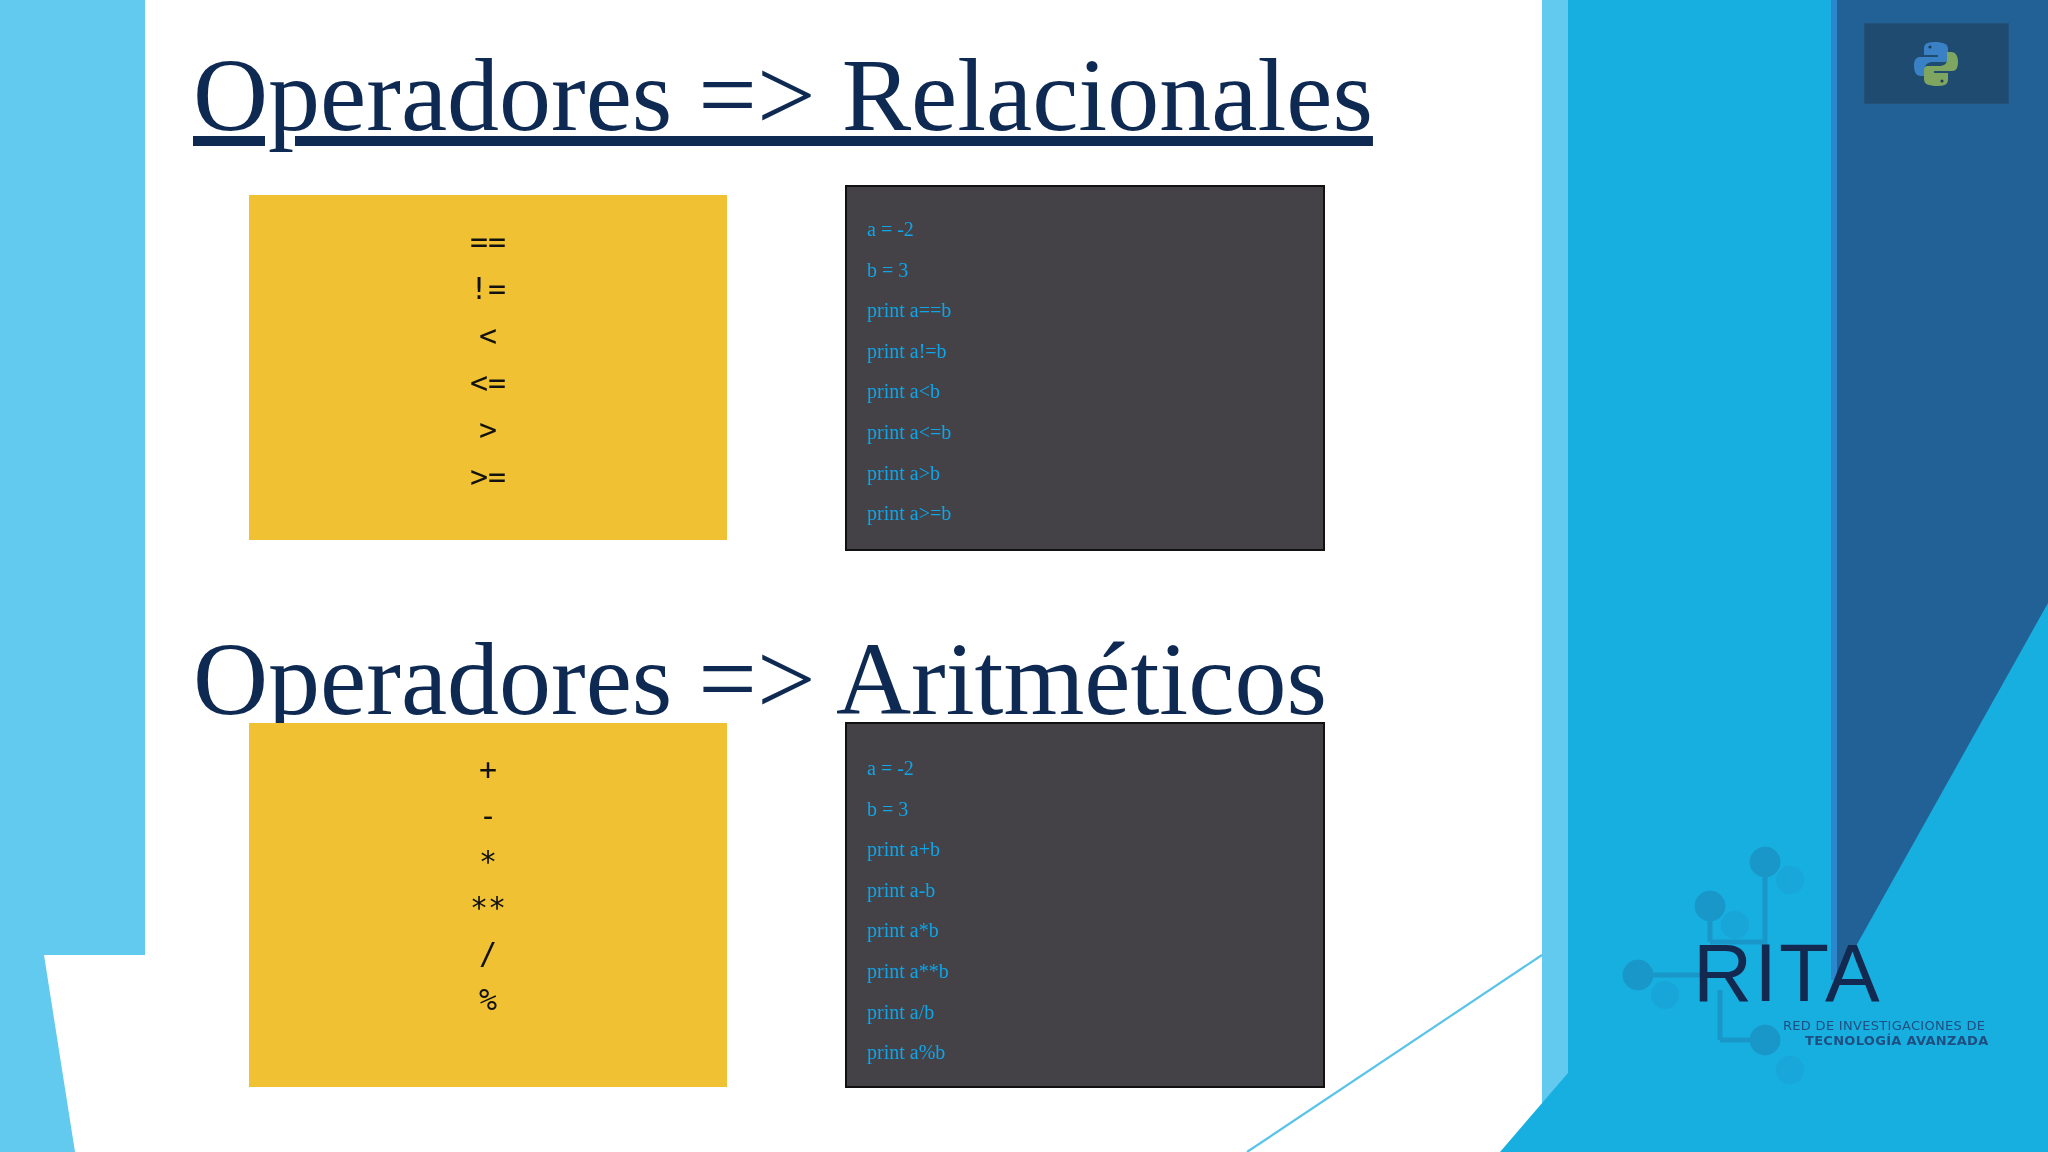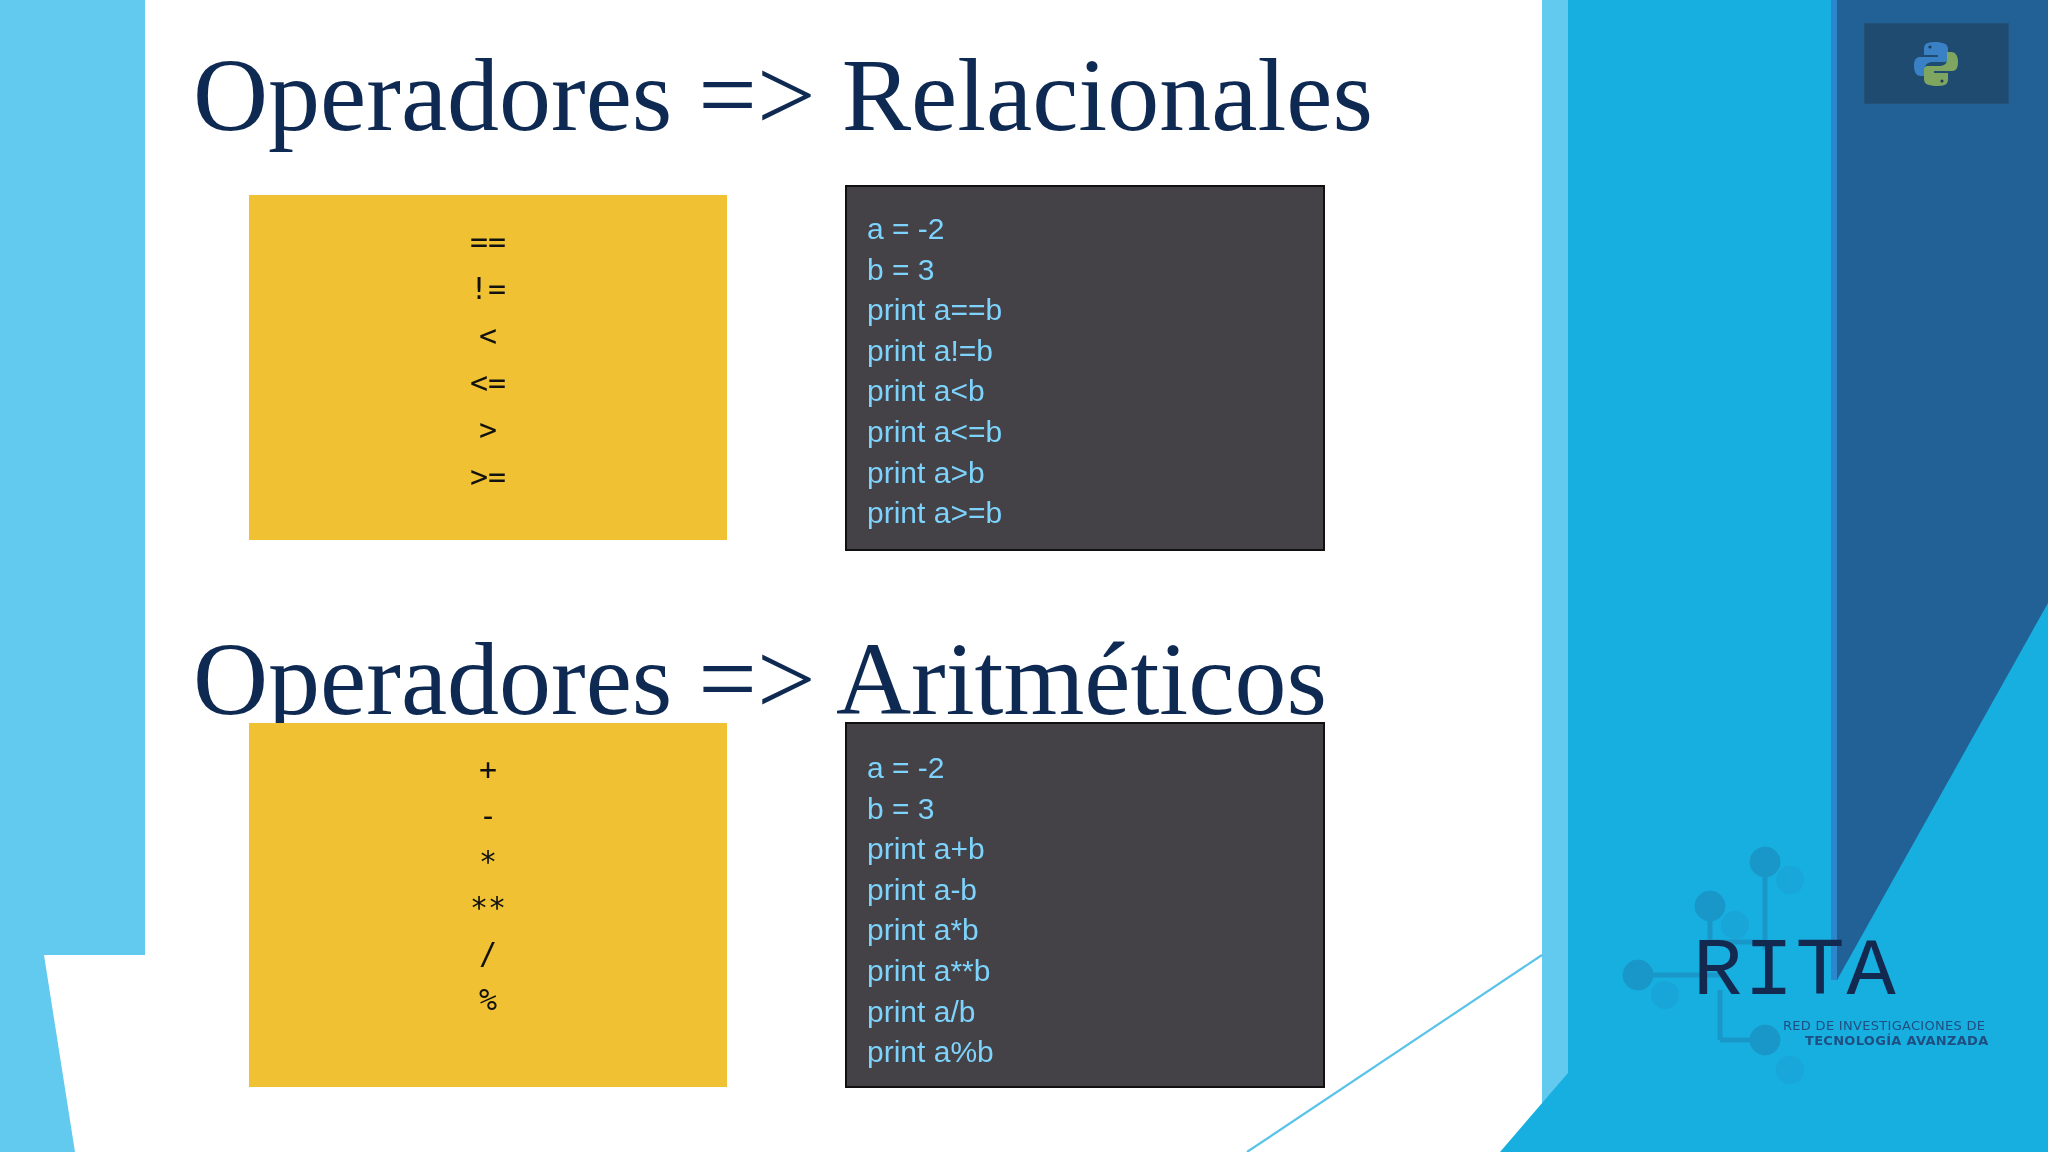--- a/index.html
+++ b/index.html
@@ -4,23 +4,23 @@
 <style>
   html, body { margin:0; padding:0; }
   body { width:2048px; height:1152px; position:relative; overflow:hidden; background:#ffffff; font-family:"Liberation Serif", serif; }
   #bg-svg { position:absolute; left:0; top:0; width:2048px; height:1152px; }
   .title { position:absolute; left:193px; font-family:"Liberation Serif", serif; font-size:104px; color:#0f2a52; white-space:nowrap; line-height:1; }
   .ops-box { position:absolute; background:#f0c233; }
   .ops-list { position:absolute; left:0; width:100%; margin:0; padding:0; list-style:none; text-align:center; }
   .ops-list li { font-family:"DejaVu Sans Mono", monospace; font-size:30px; color:#111; height:47px; line-height:47px; }
   .code-box { position:absolute; background:#444246; border:2px solid #111; box-sizing:border-box; }
   .code-lines { position:absolute; left:20px; margin:0; padding:0; list-style:none; }
-  .code-lines li { font-family:Liberation Sans, sans-serif; font-size:30px; color:#7dd3fc; height:40.6px; line-height:40.6px; white-space:pre; }
+  .code-lines li { font-family:Liberation Serif, serif; font-size:20px; color:#0ea5e9; height:40.6px; line-height:40.6px; white-space:pre; }
   .python-thumb { position:absolute; left:1864px; top:23px; width:145px; height:81px; background:#1f4b70; box-shadow:0 0 0 1px #22527a inset; }
-  .rita-word { position:absolute; left:1693px; top:932px; font-family:Liberation Mono, monospace; font-size:82px; font-weight:normal; color:#14294f; letter-spacing:2px; line-height:1; }
+  .rita-word { position:absolute; left:1693px; top:932px; font-family:Liberation Sans, sans-serif; font-size:82px; font-weight:normal; color:#14294f; letter-spacing:2px; line-height:1; }
   .rita-sub { position:absolute; font-family:"DejaVu Sans", sans-serif; font-size:13px; color:#1e4f80; white-space:nowrap; line-height:1; letter-spacing:0.3px;margin-left:6px; }
 </style>
 </head>
 <body>
 
 <svg id="bg-svg" viewBox="0 0 2048 1152" xmlns="http://www.w3.org/2000/svg">
 
   <polygon points="0,0 145,0 145,955 44,955 75,1152 0,1152" fill="#62c9ef"></polygon>
 
   <rect x="1542" y="0" width="26" height="1152" fill="#62c9ef"></rect>
@@ -63,21 +63,21 @@
       <path d="M2,22 C12,22 12,18 12,14 L12,9 L-2,9 L-2,7 L16,7 C22,7 22,0 22,-2 C22,-9 19,-12 15,-12 L11,-12 L11,-5 C11,0 8,2 3,2 L-8,2 C-11,2 -12,4 -12,7 L-12,15 C-12,20 -8,22 2,22 Z" fill="#7fa660"></path>
       <circle cx="6" cy="17" r="1.6" fill="#1b3d5c"></circle>
     </g>
   </svg>
 </div>
 
 <div class="rita-word">RITA</div>
 <div class="rita-sub" style="left:1777px; top:1019px;">RED DE INVESTIGACIONES DE</div>
 <div class="rita-sub" style="left:1799px; top:1034px;font-weight:bold;">TECNOLOGÍA AVANZADA</div>
 
-<div class="title" style="top:43px;">Operadores =&gt; Relacionales</div>
+<div class="title" style="top:43px;text-decoration:underline;">Operadores =&gt; Relacionales</div>
 
 <div class="ops-box" style="left:249px; top:195px; width:478px; height:345px;">
   <ul class="ops-list" style="top:23px;">
     <li>==</li>
     <li>!=</li>
     <li>&lt;</li>
     <li>&lt;=</li>
     <li>&gt;</li>
     <li>&gt;=</li>
   </ul>

